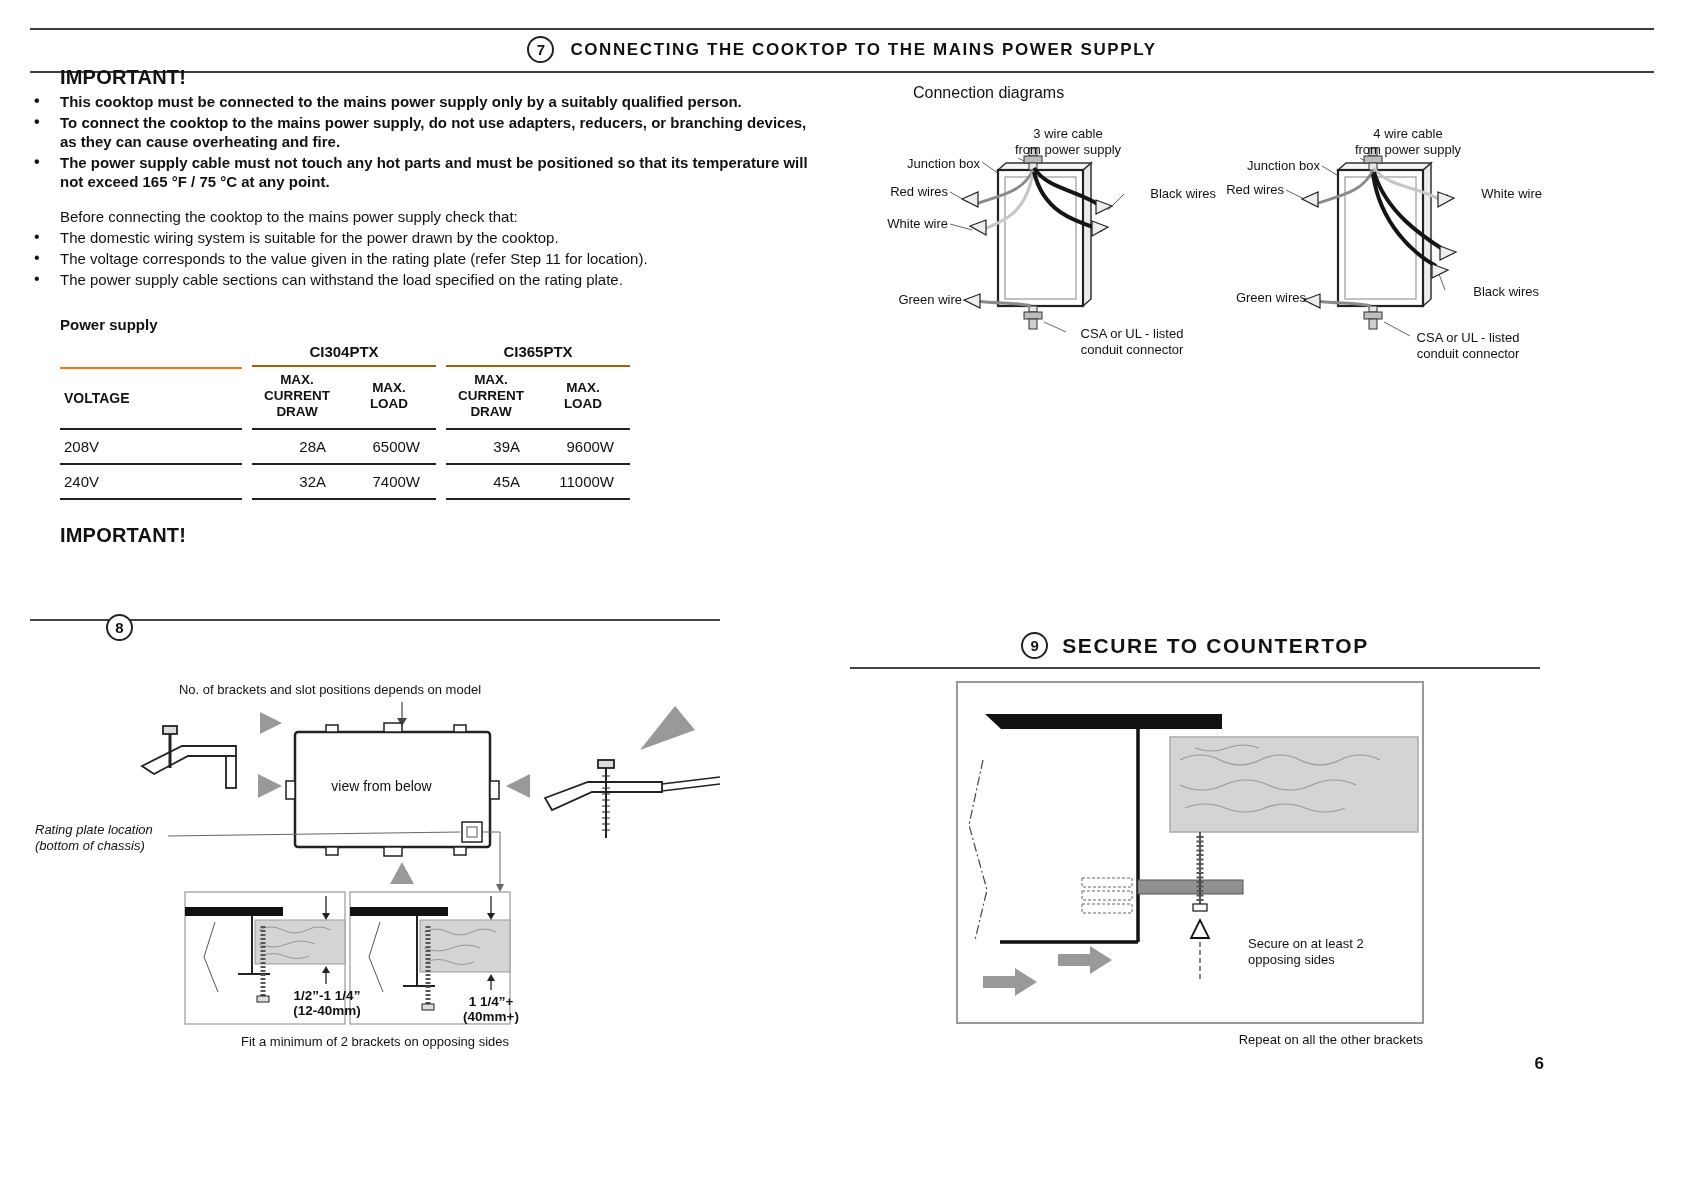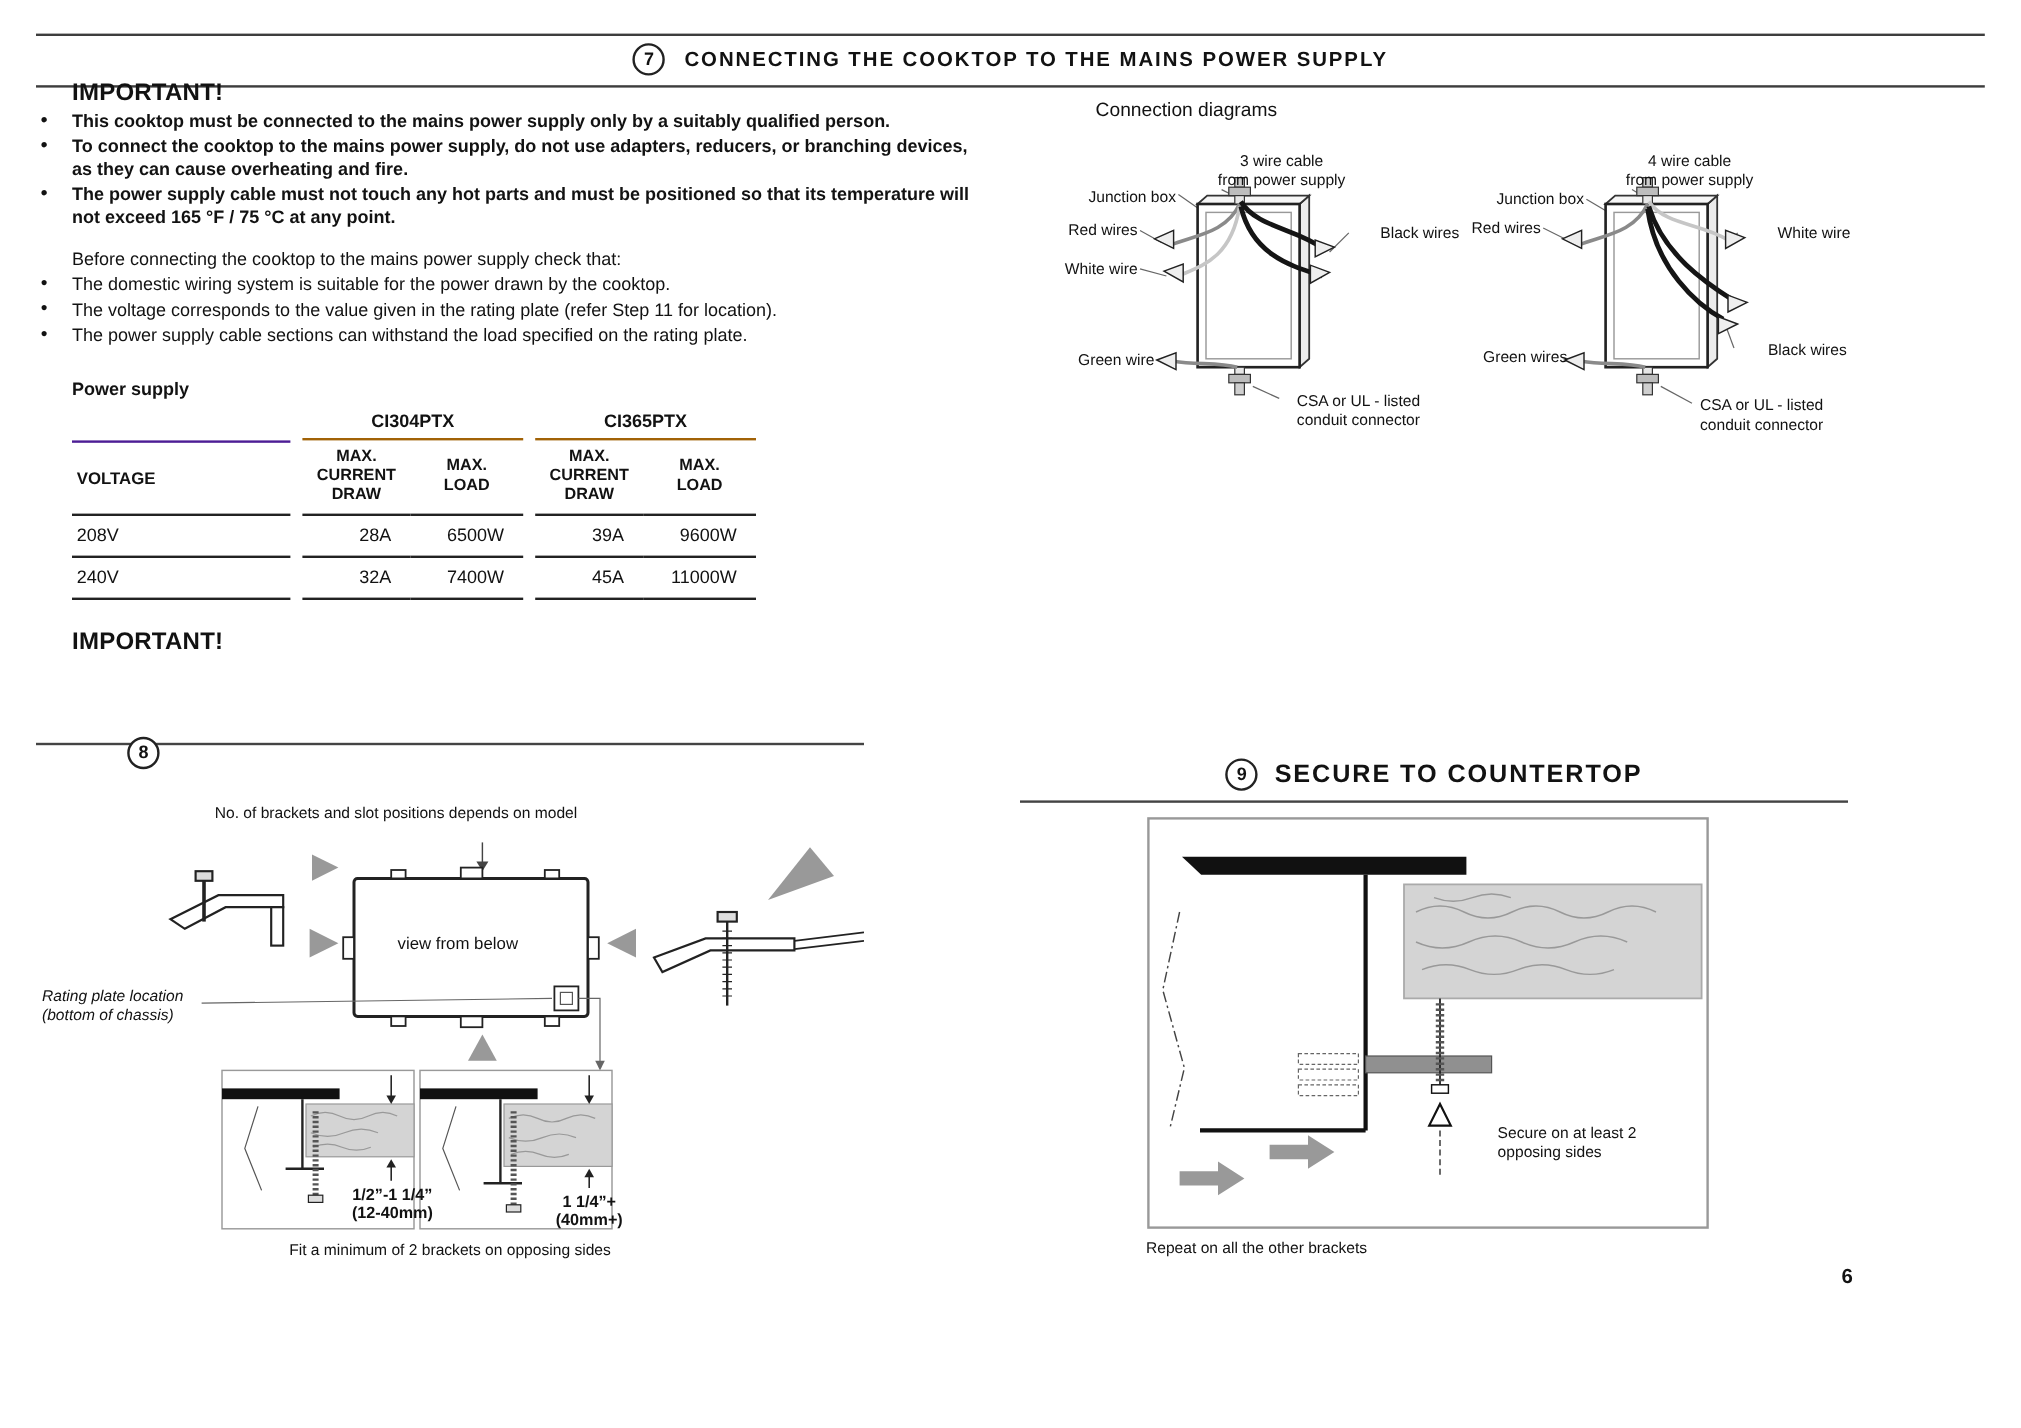--- a/index.html
+++ b/index.html
@@ -30,21 +30,21 @@
   ul.blt li::before { content: "\2022"; position: absolute; left: -26px; top: -1px; font-size: 16px; }
   .b li { font-weight: bold; }
   .intro { margin-top: 16px; margin-bottom: 2px; }
 
   .ps-h { font-weight: bold; font-size: 15px; margin-top: 26px; margin-bottom: 6px; }
   table.ps { border-collapse: separate; border-spacing: 0; font-size: 15px; }
   table.ps td { vertical-align: middle; }
   td.sp { width: 10px; }
   .ps .e0 { width: 182px; }
   .ps .mdl { font-weight: bold; text-align: center; border-bottom: 2px solid #a16207; padding: 2px 0 4px; }
-  .ps .vh { font-weight: bold; font-size: 14px; border-top: 2px solid #4c1d95; border-bottom: 2px solid #222; padding-left: 4px; }
+  .ps .vh { font-weight: bold; font-size: 14px; border-top: 2px solid #f97316; border-bottom: 2px solid #222; padding-left: 4px; }
   .ps .ch { font-weight: bold; text-align: center; border-bottom: 2px solid #222; font-size: 13.5px; line-height: 16px; white-space: pre-line; padding: 5px 0 8px; }
   .ps .w-cur { width: 90px; } .ps .w-load { width: 94px; }
   .ps .dv { border-bottom: 2px solid #222; padding: 7px 0; }
   .ps .dvv { padding-left: 4px; }
   .ps .num { text-align: right; padding-right: 16px; }
   .imp2 { margin-top: 26px; }
   .imp2-txt { font-weight: bold; white-space: pre-line; }
 
   
   .conn { position: absolute; left: 850px; top: 76px; width: 812px; height: 540px; }
@@ -68,35 +68,35 @@
   .d4-csa   { left: 170px; top: 210px; width: 160px; text-align: center; }
 
   
   .sec8 { position: absolute; left: 30px; top: 608px; width: 690px; }
   .sec8-h { position: relative; border-bottom: 2px solid #444; padding: 4px 0 7px; }
   .sec8-h .circ { position: absolute; left: 76px; top: 6px; }
   .t8 { margin-left: 40px; width: 650px; text-align: center; font-size: 21px; font-weight: bold;
         letter-spacing: 1.2px; line-height: 23px; white-space: pre-line; }
   .s8-draw { position: absolute; left: 0; top: 62px; width: 690px; height: 400px; }
   .ov { position: absolute; font-size: 13px; }
-  .s8-note { left: 110px; top: 0; width: 380px; text-align: center; }
+  .s8-note { left: 110px; top: 12px; width: 380px; text-align: center; }
   .s8-view { left: 265px; top: 108px; width: 173px; text-align: center; font-size: 14px; }
   .s8-rp   { left: 5px; top: 152px; width: 132px; font-style: italic; line-height: 16px; white-space: pre-line; }
   .s8-r1   { left: 238px; top: 318px; width: 118px; text-align: center; font-weight: bold; font-size: 13.5px; line-height: 15px; white-space: pre-line; }
   .s8-r2   { left: 402px; top: 324px; width: 118px; text-align: center; font-weight: bold; font-size: 13.5px; line-height: 15px; white-space: pre-line; }
   .s8-cap  { left: 120px; top: 364px; width: 450px; text-align: center; }
 
   
   .sec9 { position: absolute; left: 850px; top: 608px; width: 690px; }
   .sec9-h { display: flex; align-items: center; justify-content: center; gap: 14px;
             padding: 24px 0 8px; border-bottom: 2px solid #444; }
   .t9 { font-size: 21px; font-weight: bold; letter-spacing: 1.6px; }
   .s9-draw { position: absolute; left: 105px; top: 72px; width: 470px; height: 345px; }
   .s9-note { left: 293px; top: 256px; width: 160px; line-height: 16px; white-space: pre-line; }
-  .s9-cap  { position: absolute; left: 105px; top: 424px; width: 468px; text-align: left; font-size: 13px; }
+  .s9-cap  { position: absolute; left: 105px; top: 424px; width: 468px; text-align: right; font-size: 13px; }
 
   .pagenum { position: absolute; left: 1500px; top: 1054px; width: 44px; text-align: right;
              font-size: 17px; font-weight: bold; }
 </style>
 </head>
 <body>
 
 <div class="page">
 
   <div class="hdr7">

